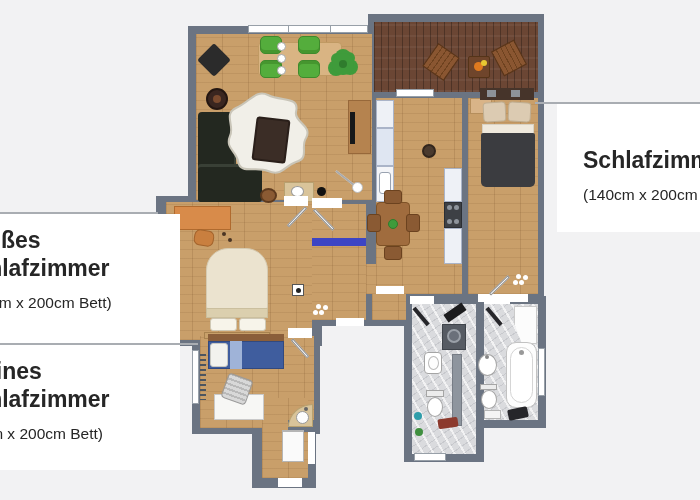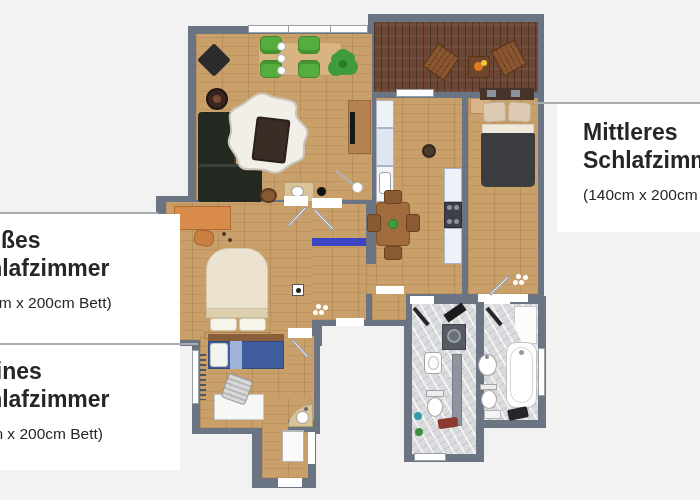--- a/index.html
+++ b/index.html
@@ -197,21 +197,21 @@
   <div class="abs dot z2" style="left:481px;top:390px;width:16px;height:19px;background:#fff;border:1px solid #a5a5a5"></div>
   <div class="abs z2" style="left:508px;top:408px;width:20px;height:11px;background:#26262a;border-radius:2px;transform:rotate(-12deg)"></div>
   <div class="abs z2" style="left:484px;top:410px;width:17px;height:9px;background:#f4f4f4;border:1px solid #b5b5b5"></div>
 
   <div class="lead" style="left:535px;top:102px;width:165px"></div>
   <div class="lead" style="left:0;top:212px;width:158px"></div>
   <div class="lead" style="left:0;top:343px;width:198px"></div>
 
   <div class="callout" style="left:557px;top:104px;width:260px;height:114px;padding:14px 0 0 26px">
     <div class="c-title">
-      <span>Mittleres</span><br>
+      <br>
       <span>Schlafzimmer</span>
     </div>
     <div class="c-sub">(140cm x 200cm Bett)</div>
   </div>
 
   <div class="callout" style="left:-60px;top:214px;width:220px;height:117px;padding:12px 0 0 20px">
     <div class="c-title">
       <span>Großes</span><br>
       <span>Schlafzimmer</span>
     </div>

